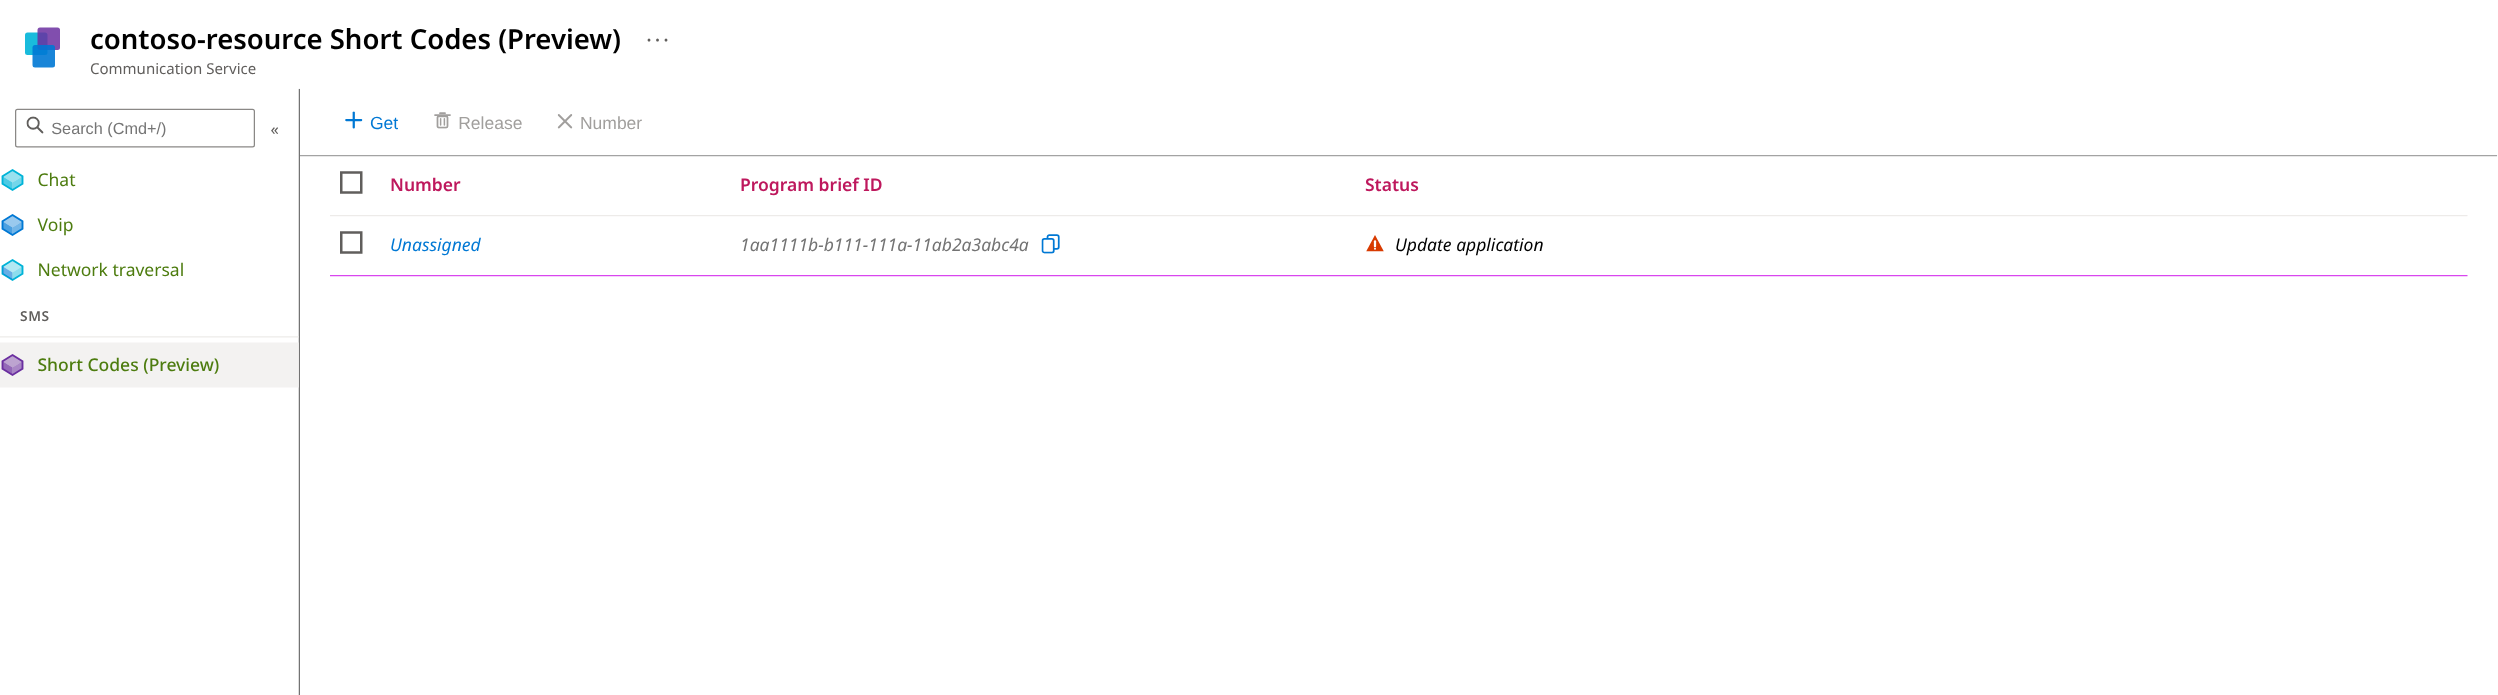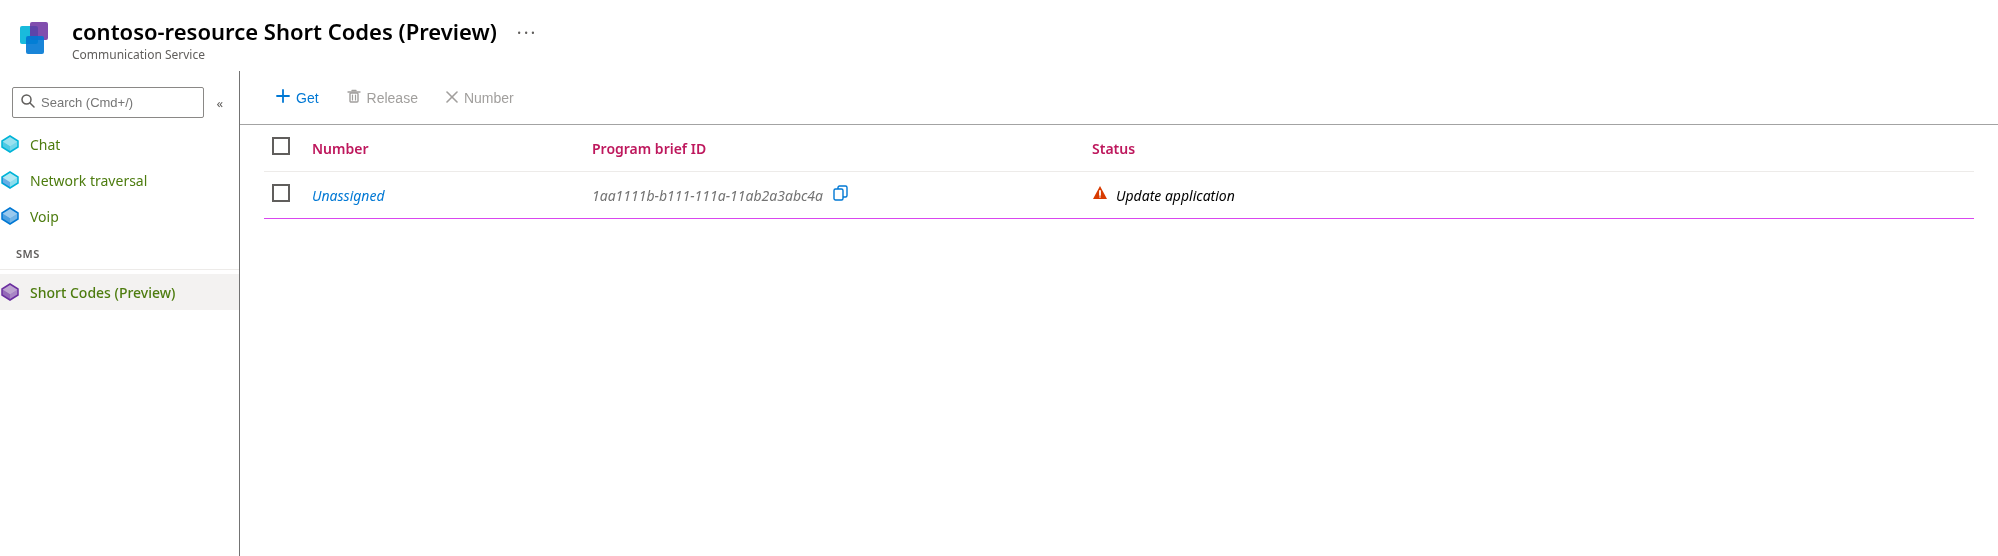--- a/index.html
+++ b/index.html
@@ -294,39 +294,39 @@
           <polygon points="2,7 10,12 10,18 2,13" fill="#00b4d8" opacity="0.7"></polygon>
           <polygon points="18,7 10,12 10,18 18,13" fill="#00b4d8" opacity="0.55"></polygon>
         </svg>
       </span>
       <span class="nav-item-label">Chat</span>
     </div>
 
     <div class="nav-item">
       <span class="nav-item-icon">
         <svg width="20" height="20" viewBox="0 0 20 20">
+          <polygon points="10,2 18,7 18,13 10,18 2,13 2,7" fill="none" stroke="#0078d4" stroke-width="1.5"></polygon>
+          <polygon points="10,2 18,7 10,12 2,7" fill="#0078d4" opacity="0.4"></polygon>
+          <polygon points="2,7 10,12 10,18 2,13" fill="#0078d4" opacity="0.7"></polygon>
+          <polygon points="18,7 10,12 10,18 18,13" fill="#0078d4" opacity="0.55"></polygon>
+        </svg>
+      </span>
+      <span class="nav-item-label">Voip</span>
+    </div>
+
+    <div class="nav-item">
+      <span class="nav-item-icon">
+        <svg width="20" height="20" viewBox="0 0 20 20">
           <polygon points="10,2 18,7 18,13 10,18 2,13 2,7" fill="none" stroke="#00b4d8" stroke-width="1.5"></polygon>
           <polygon points="10,2 18,7 10,12 2,7" fill="#00b4d8" opacity="0.3"></polygon>
           <polygon points="2,7 10,12 10,18 2,13" fill="#0078d4" opacity="0.6"></polygon>
           <polygon points="18,7 10,12 10,18 18,13" fill="#00b4d8" opacity="0.45"></polygon>
         </svg>
       </span>
       <span class="nav-item-label">Network traversal</span>
-    </div>
-
-    <div class="nav-item">
-      <span class="nav-item-icon">
-        <svg width="20" height="20" viewBox="0 0 20 20">
-          <polygon points="10,2 18,7 18,13 10,18 2,13 2,7" fill="none" stroke="#0078d4" stroke-width="1.5"></polygon>
-          <polygon points="10,2 18,7 10,12 2,7" fill="#0078d4" opacity="0.4"></polygon>
-          <polygon points="2,7 10,12 10,18 2,13" fill="#0078d4" opacity="0.7"></polygon>
-          <polygon points="18,7 10,12 10,18 18,13" fill="#0078d4" opacity="0.55"></polygon>
-        </svg>
-      </span>
-      <span class="nav-item-label">Voip</span>
     </div>
 
     <div class="nav-section-label">SMS</div>
     <div class="nav-divider"></div>
 
     <div class="nav-item active">
       <span class="nav-item-icon">
         <svg width="20" height="20" viewBox="0 0 20 20">
           <polygon points="10,2 18,7 18,13 10,18 2,13 2,7" fill="none" stroke="#6b2fa0" stroke-width="1.5"></polygon>
           <polygon points="10,2 18,7 10,12 2,7" fill="#6b2fa0" opacity="0.4"></polygon>

